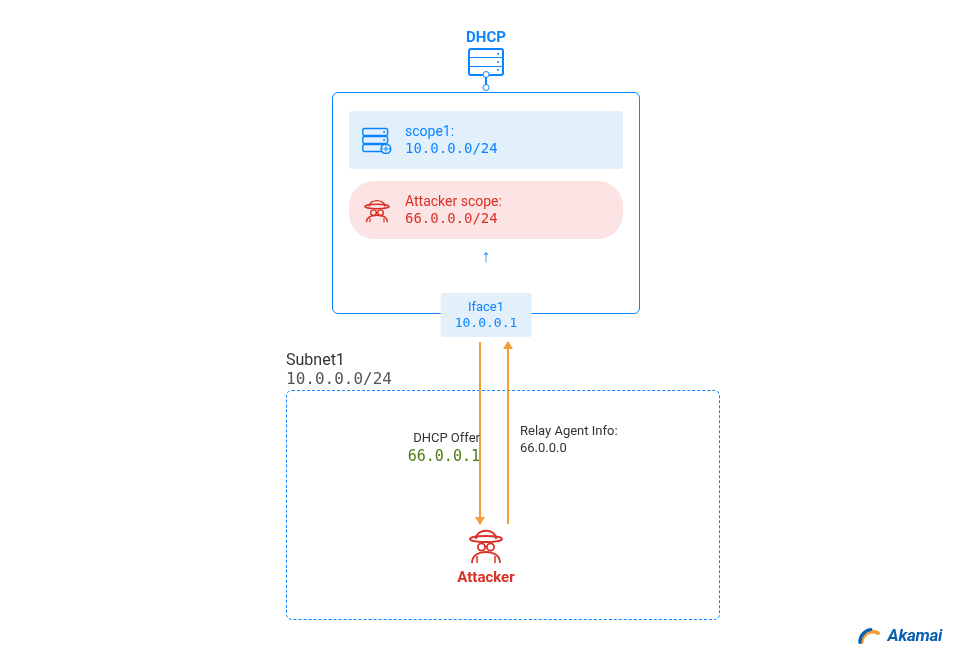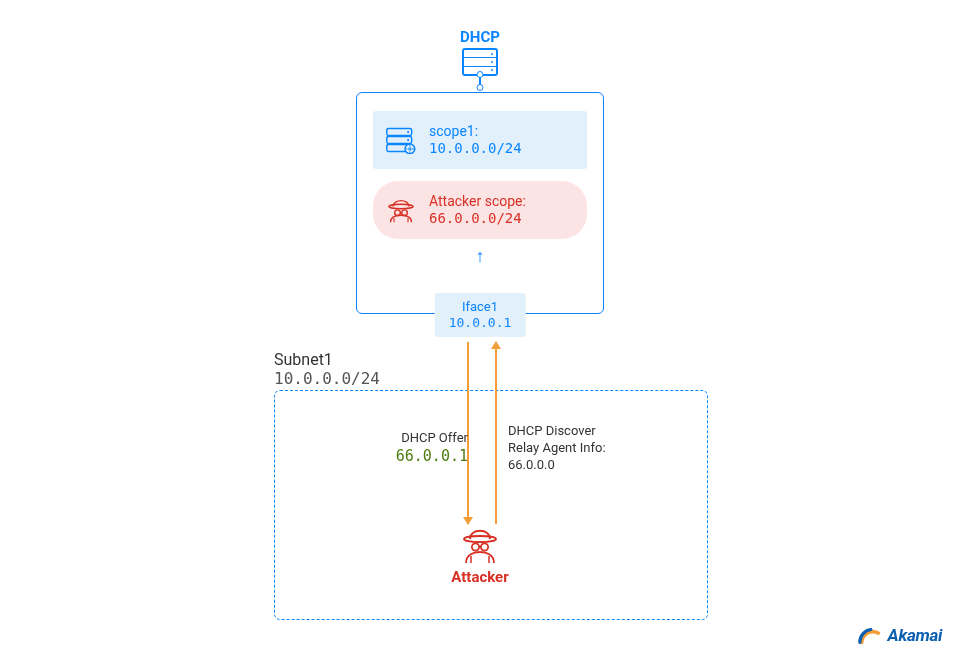--- a/index.html
+++ b/index.html
@@ -7,20 +7,21 @@
     width: 960px;
     height: 660px;
     font-family: -apple-system, BlinkMacSystemFont, "Segoe UI", Roboto, sans-serif;
     background: #ffffff;
     position: relative;
     overflow: hidden;
   }
   .canvas {
     position: absolute;
     inset: 0;
+    margin-left: 12px;
   }
   .dhcp-title {
     position: absolute;
     left: 50%;
     top: 28px;
     transform: translateX(-50%);
     color: #0a84ff;
     font-weight: 700;
     font-size: 15px;
   }
@@ -79,21 +80,21 @@
     border-radius: 50%;
     background: #fff;
   }
   .connector-small::before { top: -5px; }
   .connector-small::after { bottom: -5px; }
   .dhcp-box {
     position: absolute;
     left: 50%;
     top: 92px;
     transform: translateX(-50%);
-    width: 248px;
+    width: 308px;
     height: 222px;
     border: 1.5px solid #0a84ff;
     border-radius: 6px;
     padding: 18px 16px 0 16px;
   }
   .scope-box {
     width: 100%;
     height: 58px;
     border-radius: 3px;
     display: flex;
@@ -290,21 +291,20 @@
   </div>
   <div class="flow-arrow flow-up">
     <div class="arrowhead up"></div>
   </div>
 
   <div class="flow-label flow-label-left">
     <div>DHCP Offer</div>
     <div class="mono">66.0.0.1</div>
   </div>
   <div class="flow-label flow-label-right">
-    <div>DHCP Discover</div>
     <div>Relay Agent Info:</div>
     <div>66.0.0.0</div>
   </div>
 
   <div class="attacker-icon">
     <svg viewBox="0 0 40 40">
       <ellipse cx="20" cy="14" rx="16" ry="3" fill="none" stroke="#d93025" stroke-width="1.8"></ellipse>
       <path d="M10 14 C10 3, 30 3, 30 14" fill="none" stroke="#d93025" stroke-width="1.8"></path>
       <circle cx="15.5" cy="22" r="3.6" fill="none" stroke="#d93025" stroke-width="1.8"></circle>
       <circle cx="24.5" cy="22" r="3.6" fill="none" stroke="#d93025" stroke-width="1.8"></circle>

